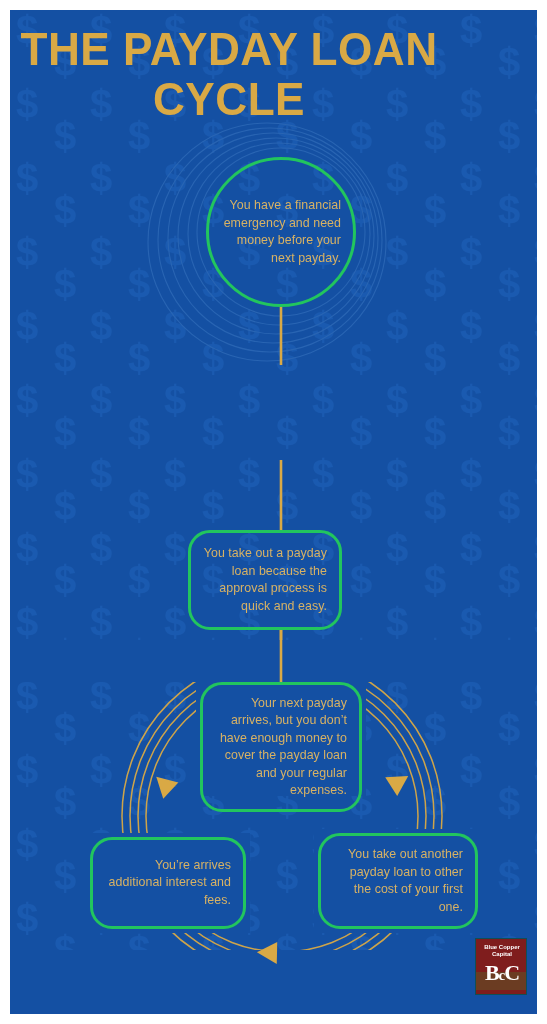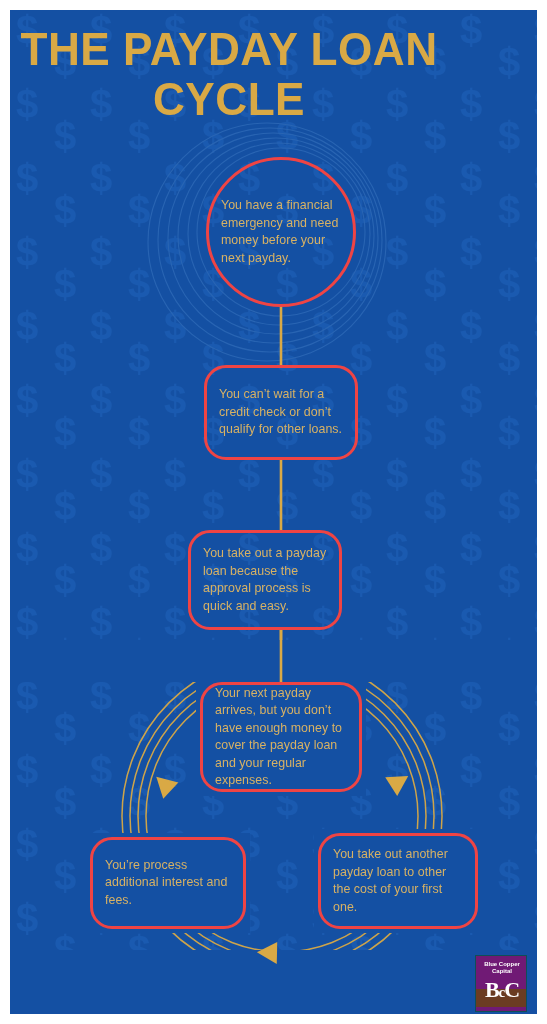--- a/index.html
+++ b/index.html
@@ -60,25 +60,25 @@
     width: 527px;
     height: 1004px;
     z-index: 2;
     pointer-events: none;
   }
 
   
   .node {
     position: absolute;
     box-sizing: border-box;
-    border: 3px solid #ef4444;
+    border: 3px solid #22c55e;
     display: flex;
     align-items: center;
     justify-content: center;
-    text-align: left;
+    text-align: right;
     z-index: 4;
     background: transparent;
   }
   .node .node-text {
     color: #d8b264;
     font-family: "Liberation Sans", sans-serif;
     font-size: 12.4px;
     line-height: 17.5px;
     letter-spacing: 0.05px;
     padding: 0 12px;
@@ -86,37 +86,36 @@
   .node.circle {
     border-radius: 50%;
   }
   .node.rrect {
     border-radius: 22px;
   }
 
   #node-1 { left: 196px; top: 147px; width: 150px; height: 150px; }
   #node-2 { left: 194px; top: 355px; width: 154px; height: 95px; }
   #node-3 { left: 178px; top: 520px; width: 154px; height: 100px; }
-  #node-4 { left: 190px; top: 672px; width: 162px; height: 110px; }
+  #node-4 { left: 190px; top: 672px; width: 162px; height: 130px; }
   #node-5 { left: 308px; top: 823px; width: 160px; height: 96px; }
   #node-6 { left:  80px; top: 827px; width: 156px; height: 92px; }
 
   
   #logo {
     position: absolute;
     left: 465px;
     top: 928px;
     width: 52px;
     height: 57px;
-    background: #701a75;
+    background: #7f1d1d;
     z-index: 6;
     overflow: hidden;
     border: 1px solid #0f4f57;
     box-sizing: border-box;
-    margin-top: 17px;
   }
   #logo-words {
     position: absolute;
     left: 0;
     top: 5px;
     width: 52px;
     text-align: center;
     color: #ffffff;
     font-family: "Liberation Sans", sans-serif;
     font-weight: bold;
@@ -211,38 +210,35 @@
       <polygon points="0,-11 19,2 -2,11" transform="translate(160,780) rotate(-142)"></polygon>
 
       <polygon points="0,-11 19,2 -2,11" transform="translate(266,943) rotate(176)"></polygon>
     </g>
   </svg>
 
   <div class="node circle" id="node-1">
     <span class="node-text">You have a financial emergency and need money before your next payday.</span>
   </div>
 
-  <div class="node rrect" id="node-2">
-    <span class="node-text">You can’t wait for a credit check or don’t qualify for other loans.</span>
-  </div>
 
   <div class="node rrect" id="node-3">
     <span class="node-text">You take out a payday loan because the approval process is quick and easy.</span>
   </div>
 
   <div class="node rrect" id="node-4">
     <span class="node-text">Your next payday arrives, but you don’t have enough money to cover the payday loan and your regular expenses.</span>
   </div>
 
   <div class="node rrect" id="node-5">
     <span class="node-text">You take out another payday loan to other the cost of your first one.</span>
   </div>
 
   <div class="node rrect" id="node-6">
-    <span class="node-text">You’re process additional interest and fees.</span>
+    <span class="node-text">You’re arrives additional interest and fees.</span>
   </div>
 
   <div id="logo">
     <div id="logo-words">
       <div>Blue Copper</div>
       <div>Capital</div>
     </div>
     <div id="logo-copper-band"></div>
     <div id="logo-bcc">
       <span>B</span><span class="small-c">c</span><span>C</span>

